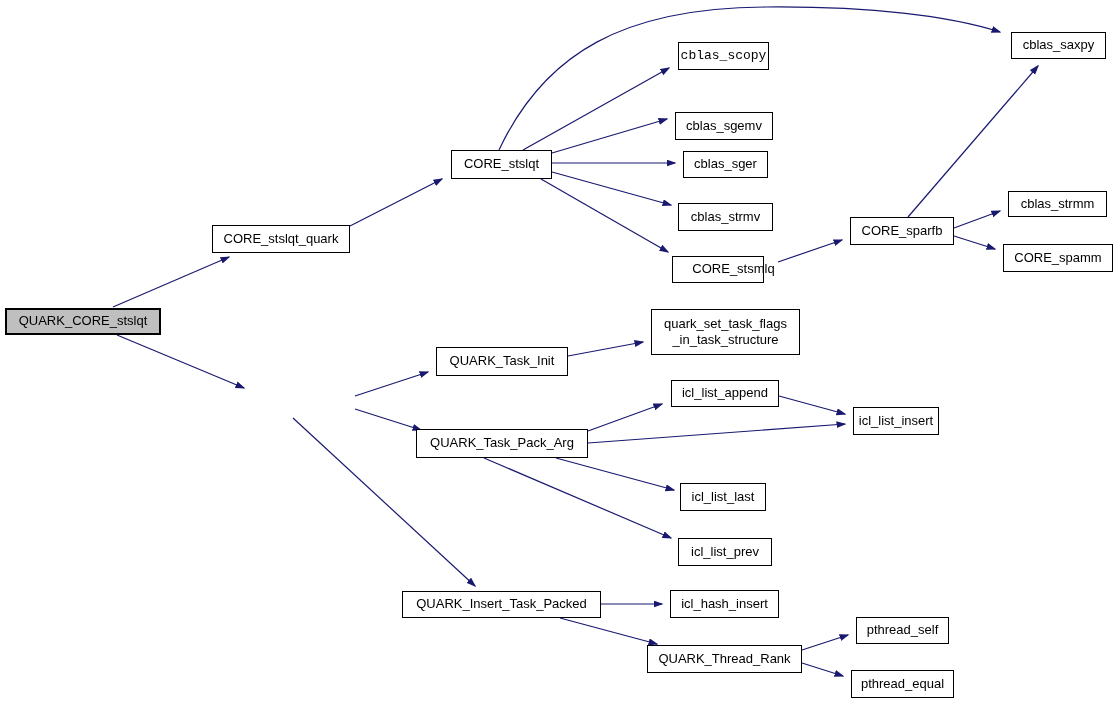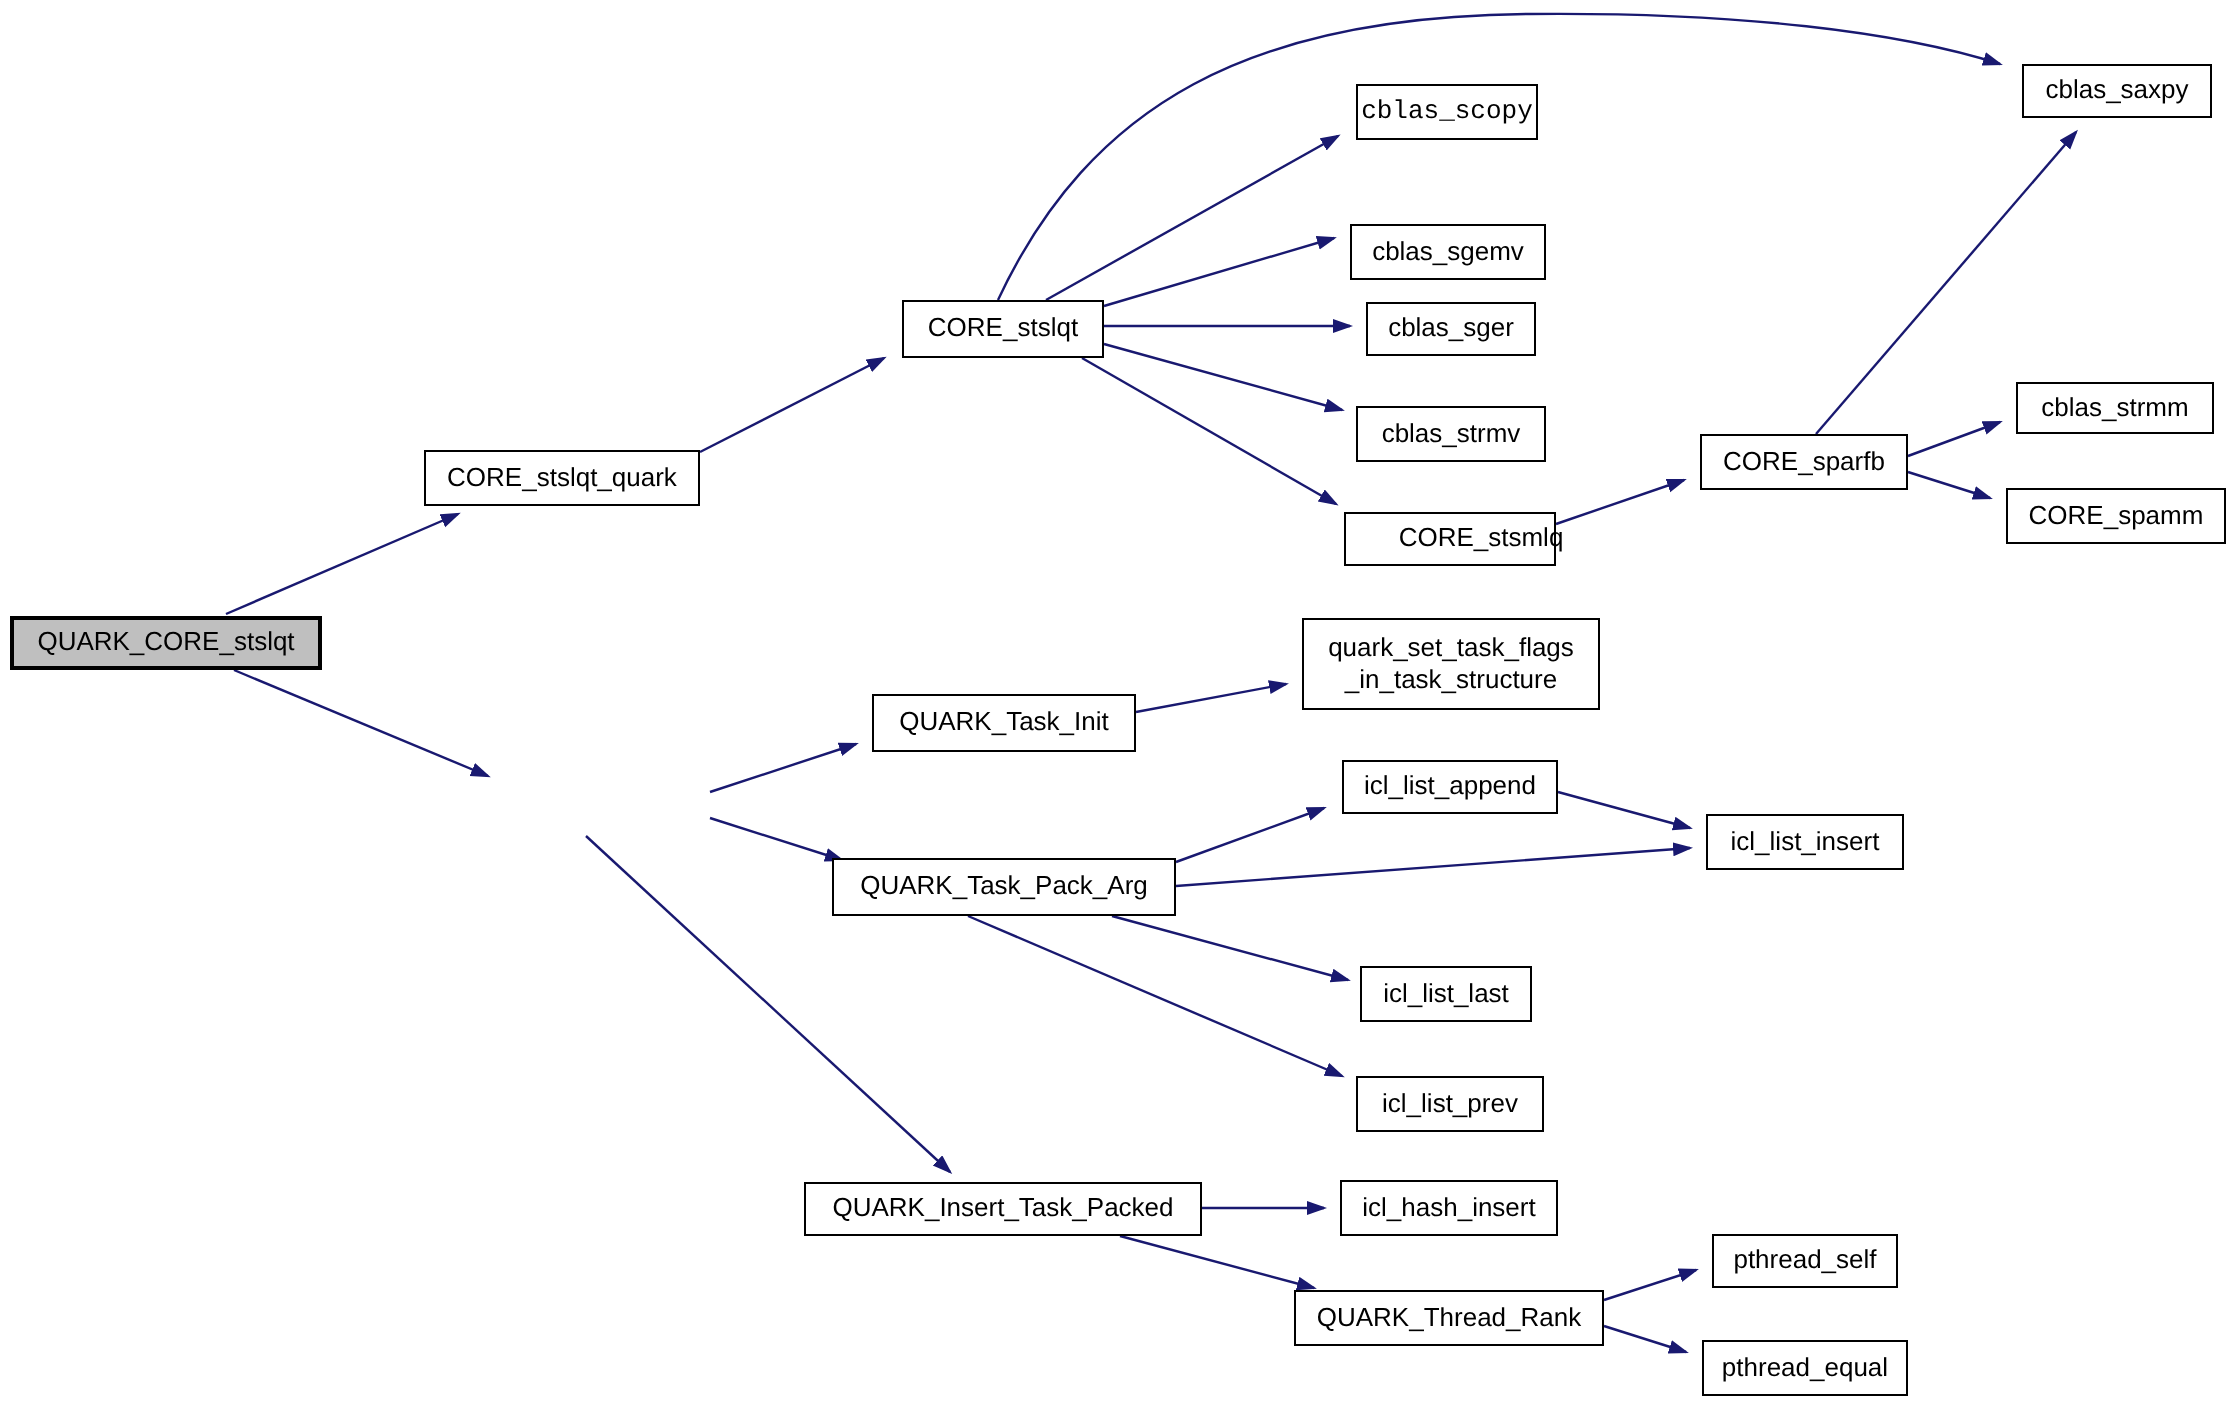--- a/index.html
+++ b/index.html
@@ -73,31 +73,31 @@
     </g>
   </svg>
 
   <div class="node root" style="left:5px;top:308px;width:156px;height:27px;">QUARK_CORE_stslqt</div>
   <div class="node" style="left:212px;top:225px;width:138px;height:28px;">CORE_stslqt_quark</div>
   <div class="node" style="left:451px;top:150px;width:101px;height:29px;">CORE_stslqt</div>
   <div class="node" style="left:678px;top:42px;width:91px;height:28px;font-family:Liberation Mono, monospace;">cblas_scopy</div>
   <div class="node" style="left:675px;top:97px;width:98px;height:28px;margin-top:15px;">cblas_sgemv</div>
   <div class="node" style="left:683px;top:151px;width:85px;height:27px;">cblas_sger</div>
   <div class="node" style="left:678px;top:203px;width:95px;height:28px;">cblas_strmv</div>
-  <div class="node" style="left:672px;top:256px;width:106px;height:27px;padding-left:31px;">CORE_stsmlq</div>
+  <div class="node" style="left:672px;top:256px;width:92px;height:27px;padding-left:31px;">CORE_stsmlq</div>
   <div class="node" style="left:850px;top:217px;width:104px;height:28px;">CORE_sparfb</div>
   <div class="node" style="left:1011px;top:32px;width:95px;height:27px;">cblas_saxpy</div>
   <div class="node" style="left:1008px;top:191px;width:99px;height:26px;">cblas_strmm</div>
   <div class="node" style="left:1003px;top:244px;width:110px;height:28px;">CORE_spamm</div>
   <div class="node" style="left:436px;top:347px;width:132px;height:29px;">QUARK_Task_Init</div>
   <div class="node" style="left:651px;top:309px;width:149px;height:46px;">quark_set_task_flags
 _in_task_structure</div>
   <div class="node" style="left:416px;top:429px;width:172px;height:29px;">QUARK_Task_Pack_Arg</div>
   <div class="node" style="left:671px;top:380px;width:108px;height:27px;">icl_list_append</div>
-  <div class="node" style="left:853px;top:407px;width:99px;height:28px;">icl_list_insert</div>
+  <div class="node" style="left:853px;top:407px;width:86px;height:28px;">icl_list_insert</div>
   <div class="node" style="left:680px;top:483px;width:86px;height:28px;">icl_list_last</div>
   <div class="node" style="left:678px;top:538px;width:94px;height:28px;">icl_list_prev</div>
   <div class="node" style="left:402px;top:591px;width:199px;height:27px;">QUARK_Insert_Task_Packed</div>
   <div class="node" style="left:670px;top:590px;width:109px;height:28px;">icl_hash_insert</div>
   <div class="node" style="left:647px;top:645px;width:155px;height:28px;">QUARK_Thread_Rank</div>
   <div class="node" style="left:856px;top:617px;width:93px;height:27px;">pthread_self</div>
   <div class="node" style="left:851px;top:670px;width:103px;height:28px;">pthread_equal</div>
 
 </div>
 

